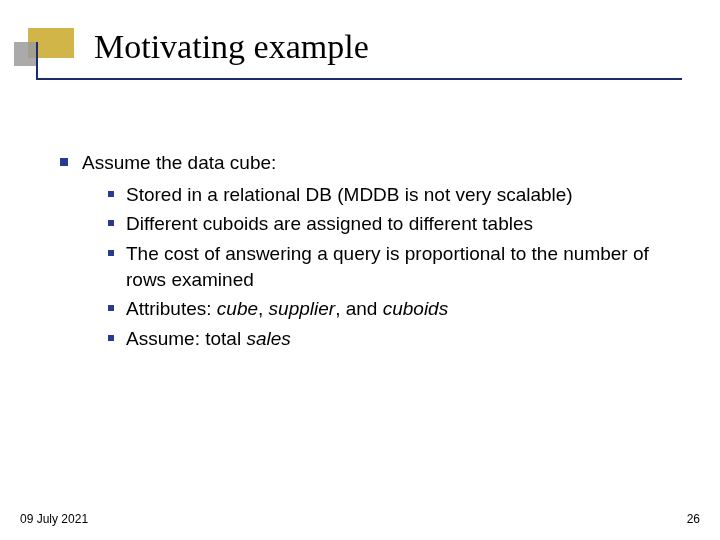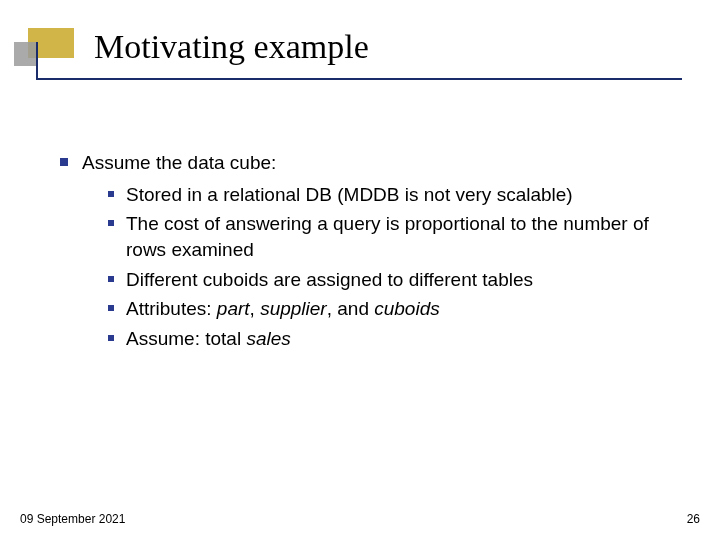--- a/index.html
+++ b/index.html
@@ -38,37 +38,37 @@
     <div class="l1">
       <span class="sq"></span>
       <span class="txt">Assume the data cube:</span>
     </div>
     <div class="l2">
       <span class="sq sm"></span>
       <span class="txt">Stored in a relational DB (MDDB is not very scalable)</span>
     </div>
     <div class="l2">
       <span class="sq sm"></span>
-      <span class="txt">The cost of answering a query is proportional to the number of rows examined</span>
+      <span class="txt">Different cuboids are assigned to different tables</span>
     </div>
     <div class="l2">
       <span class="sq sm"></span>
-      <span class="txt">Different cuboids are assigned to different tables</span>
+      <span class="txt">The cost of answering a query is proportional to the number of rows examined</span>
     </div>
 
     <div class="l2">
       <span class="sq sm"></span>
       <span class="txt">
-        <span>Attributes: </span><em>part</em><span>, </span><em>supplier</em><span>, and </span><em>cuboids</em>
+        <span>Attributes: </span><em>cube</em><span>, </span><em>supplier</em><span>, and </span><em>cuboids</em>
       </span>
     </div>
     <div class="l2">
       <span class="sq sm"></span>
       <span class="txt">
         <span>Assume: total </span><em>sales</em>
       </span>
     </div>
 
   </div>
 
-  <div class="footer-date">09 September 2021</div>
+  <div class="footer-date">09 July 2021</div>
   <div class="footer-page">26</div>
 </div>
 
 </body></html>

